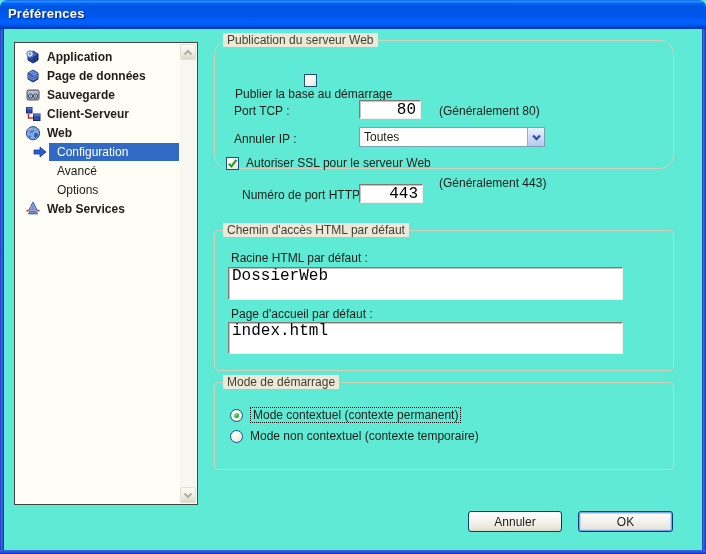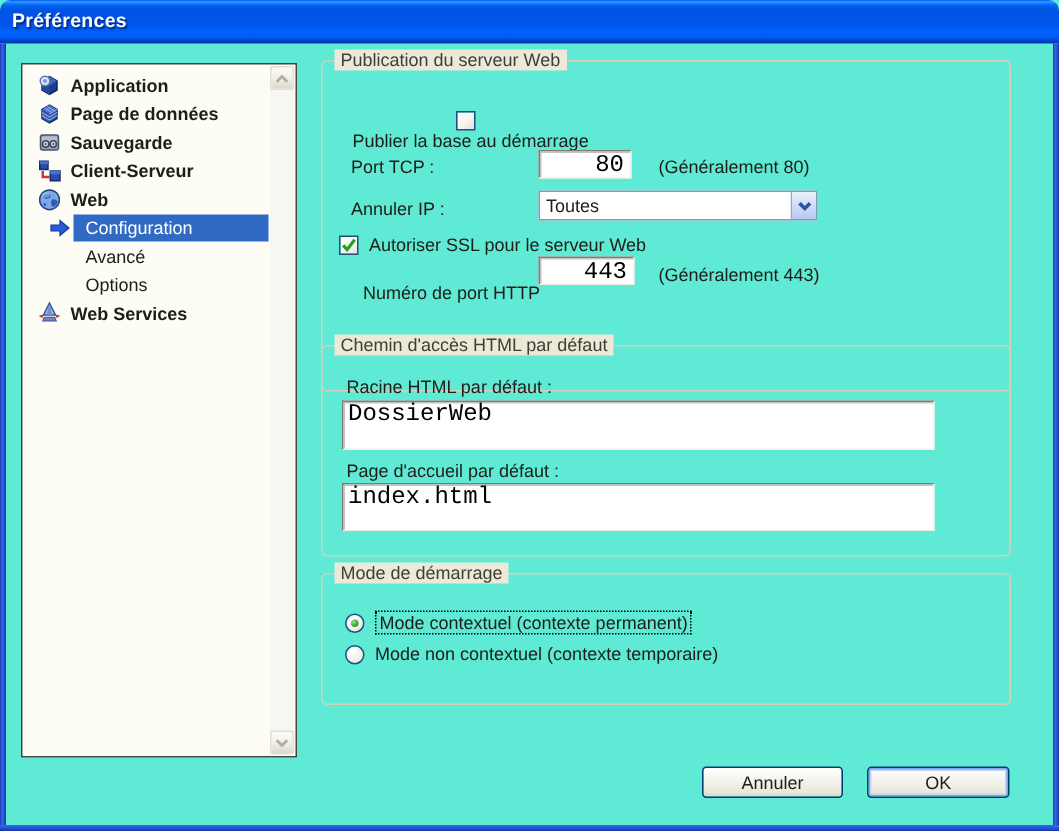--- a/index.html
+++ b/index.html
@@ -174,21 +174,21 @@
           </svg>
       </span>
       <span class="sbtn down">
         <svg width="10" height="7" viewBox="0 0 10 7">
             <path d="M1.5,1.5 5,5 8.5,1.5" fill="none" stroke="#B2AF9F" stroke-width="2"></path>
           </svg>
       </span>
     </div>
   </div>
 
-  <div class="group" style="left:214px; top:40px; width:460px; height:221px;">
+  <div class="group" style="left:214px; top:40px; width:460px; height:129px;border-radius:14px;">
     <span class="gtitle">Publication du serveur Web</span>
 
     <div class="row" style="left:13px; top:33px;flex-direction:column;">
       <span class="cb"></span>
       <span class="txt">Publier la base au démarrage</span>
     </div>
 
     <span class="lbl" style="left:19px; top:63px;">Port TCP :</span>
     <input class="num sunken" style="left: 144px; top: 59px; width: 62px;" value="80">
     <span class="lbl" style="left:224px; top:63px;">(Généralement 80)</span>
@@ -206,21 +206,21 @@
     <div class="row" style="left:11px; top:115px;">
       <span class="cb">
         <svg width="11" height="11" viewBox="0 0 11 11">
             <path d="M1.8,5.6 4.4,8.4 9.4,1.8" fill="none" stroke="#21A121" stroke-width="2.1"></path>
           </svg>
       </span>
       <span class="txt">Autoriser SSL pour le serveur Web</span>
     </div>
 
     <span class="lbl" style="left:27px; top:147px;">Numéro de port HTTP</span>
-    <input class="num sunken" style="left: 144px; top: 130px; width: 64px; text-align: right;" value="443">
+    <input class="num sunken" style="left: 144px; top: 143px; width: 64px; text-align: right;" value="443">
     <span class="lbl" style="left:224px; top:135px;">(Généralement 443)</span>
   </div>
 
   <div class="group" style="left:214px; top:230px; width:460px; height:141px;">
     <span class="gtitle">Chemin d'accès HTML par défaut</span>
 
     <span class="lbl" style="left:16px; top:20px;">Racine HTML par défaut :</span>
     <textarea class="ta sunken" style="left: 13px; top: 36px; width: 395px; height: 33px;" spellcheck="false">DossierWeb</textarea>
 
     <span class="lbl" style="left:16px; top:76px;">Page d'accueil par défaut :</span>

